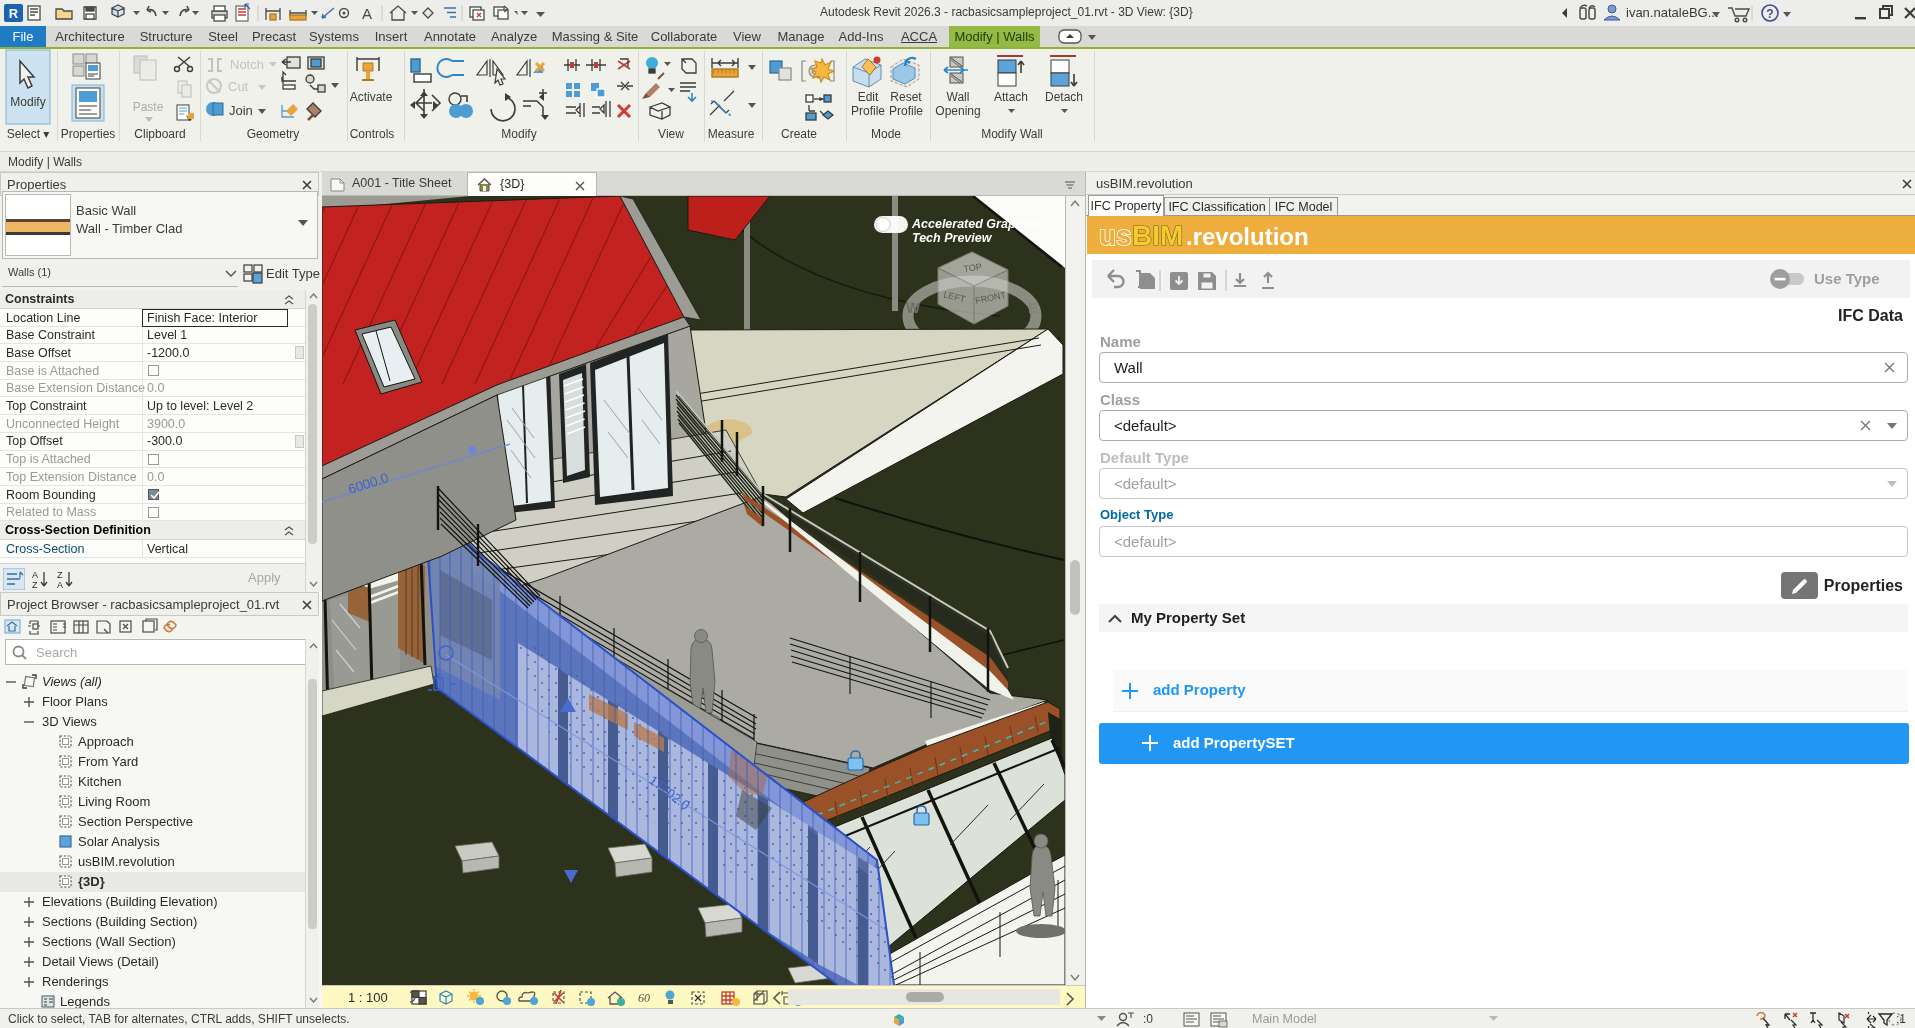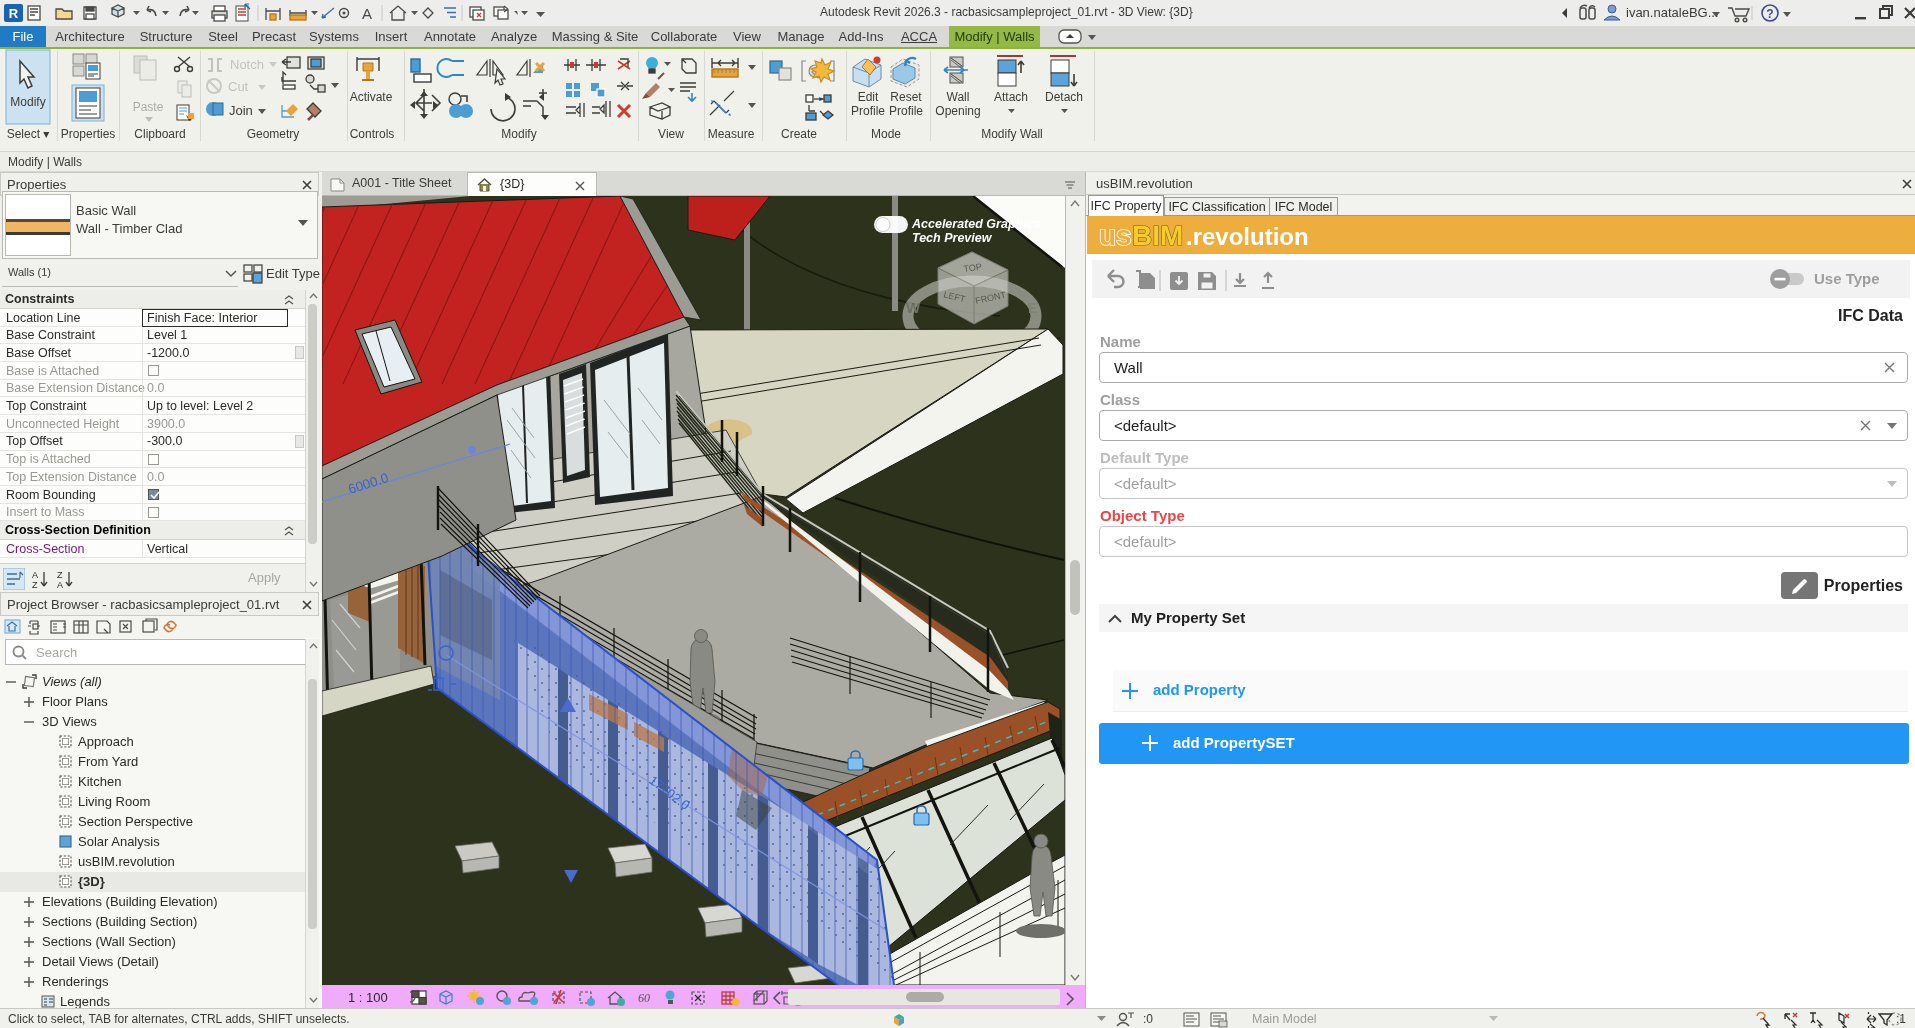--- a/index.html
+++ b/index.html
@@ -473,32 +473,32 @@
         <div class="txt" style="left:147px;top:1.5px;color:#9A9A94">0.0</div>
       </div>
 <div class="abs" style="left:0;top:177.0px;width:305px;height:17.7px;border-bottom:1px solid #E4E4E0;background:#FDFDFB">
         <div class="txt" style="left:6px;top:1.5px;color:#2A2A27">Room Bounding</div>
         <div class="abs" style="left:142px;top:0;width:1px;height:17.7px;background:#E4E4E0"></div>
         <div class="abs" style="left:148px;top:3px;width:11px;height:11px;background:#7A8A99;border:1px solid #55554F"><svg width="11" height="11">
             <path d="M2 5 l3 3 l5 -6" stroke="#fff" stroke-width="1.6" fill="none"></path>
           </svg></div>
       </div>
 <div class="abs" style="left:0;top:194.7px;width:305px;height:17.7px;border-bottom:1px solid #E4E4E0;background:#FDFDFB">
-        <div class="txt" style="left:6px;top:1.5px;color:#9A9A94">Insert to Mass</div>
+        <div class="txt" style="left:6px;top:1.5px;color:#9A9A94">Related to Mass</div>
         <div class="abs" style="left:142px;top:0;width:1px;height:17.7px;background:#E4E4E0"></div>
         <div class="abs" style="left:148px;top:3px;width:11px;height:11px;background:#FDFDFB;border:1px solid #9A9A94"></div>
       </div>
 <div class="abs" style="left:0;top:212.4px;width:305px;height:19px;background:#EDEDE9;border-bottom:1px solid #D5D5D0">
         <b class="txt" style="left:5px;top:2px">Cross-Section Definition</b>
         <svg class="abs" style="right:10px;top:4px" width="12" height="12">
           <path d="M2 5 l4 -3 l4 3 M2 10 l4 -3 l4 3" fill="none" stroke="#55554F" stroke-width="1.2"></path>
         </svg>
       </div>
 <div class="abs" style="left:0;top:231.4px;width:305px;height:17.7px;border-bottom:1px solid #E4E4E0;background:#FDFDFB">
-        <div class="txt" style="left:6px;top:1.5px;color:#701a75">Cross-Section</div>
+        <div class="txt" style="left:6px;top:1.5px;color:#0c4a6e">Cross-Section</div>
         <div class="abs" style="left:142px;top:0;width:1px;height:17.7px;background:#E4E4E0"></div>
         <div class="txt" style="left:147px;top:1.5px;color:#2A2A27">Vertical</div>
       </div>
     </div>
 
   <div class="abs" style="left:0;top:391px;width:305px;height:29px;background:#F0F0EC;border-top:1px solid #D5D5D0">
     <svg class="abs" style="left:3px;top:4px" width="22" height="22">
         <rect x="0" y="0" width="22" height="22" fill="#D6E6F2" stroke="#7FB2D8"></rect>
         <path d="M4 6 h10 M4 11 h13 M4 16 h8" stroke="#3C6E96" stroke-width="1.5"></path>
         <path d="M17 4 l3 3 m-3 -3 v6" stroke="#3C6E96" stroke-width="1.2"></path>
@@ -963,21 +963,21 @@
       <text x="912" y="242" font-size="12.5" font-weight="bold" fill="#FFFFFF" font-style="italic">Tech Preview</text>
     </g>
 
     <rect x="1065" y="196" width="20" height="789" fill="#F1F1ED"></rect>
     <rect x="1065" y="196" width="1" height="789" fill="#B9B9B4"></rect>
     <path d="M1071 206 l 4 -5 l 4 5" stroke="#7A7A74" fill="none" stroke-width="1.4"></path>
     <rect x="1070" y="560" width="10" height="55" rx="5" fill="#C2C2BD"></rect>
     <path d="M1071 975 l 4 5 l 4 -5" stroke="#7A7A74" fill="none" stroke-width="1.4"></path>
   </svg>
 
-  <div class="abs" style="left:0;top:813px;width:763px;height:23px;background:#f0abfc;border-top:1px solid #C9C9C4">
+  <div class="abs" style="left:0;top:813px;width:763px;height:23px;background:#fef9c3;border-top:1px solid #C9C9C4">
     <div class="txt" style="left:26px;top:4px;font-size:13px;color:#2A2A27">1 : 100</div>
     <svg class="abs" style="left:88px;top:2px" width="480" height="20">
       <g fill="none" stroke="#3C3C38" stroke-width="1.2">
         <rect x="2" y="3" width="14" height="13" fill="#fff"></rect>
         <rect x="2" y="3" width="7" height="6.5" fill="#55554F"></rect>
         <rect x="9" y="9.5" width="7" height="6.5" fill="#55554F"></rect>
         <path d="M30 6 l6 -3 l6 3 v7 l-6 3 l-6 -3 z M30 6 l6 3 l6 -3 M36 9 v7" stroke="#2E86C8"></path>
       </g>
       <circle cx="64" cy="8" r="4.5" fill="#F5B73D"></circle>
       <g stroke="#F5B73D" stroke-width="1.4">
@@ -1098,21 +1098,21 @@
         <path d="M2 2 h10 l-5 6 z" fill="#757575"></path>
       </svg>
   </div>
   <div class="txt" style="left:14px;top:277px;font-size:15px;font-weight:bold;color:#BDBDBD">Default Type</div>
   <div class="abs" style="left:13px;top:296px;width:809px;height:31px;background:#fff;border:1px solid #C6C6C6;border-radius:4px">
     <div class="txt" style="left:14px;top:6px;font-size:15px;color:#9E9E9E">&lt;default&gt;</div>
     <svg class="abs" style="right:8px;top:10px" width="14" height="10">
         <path d="M2 2 h10 l-5 6 z" fill="#BDBDBD"></path>
       </svg>
   </div>
-  <div class="txt" style="left:14px;top:335px;font-size:15px;font-weight:bold;color:#ef4444">Object Type</div>
+  <div class="txt" style="left:14px;top:335px;font-size:13px;font-weight:bold;color:#0369a1">Object Type</div>
   <div class="abs" style="left:13px;top:354px;width:809px;height:31px;background:#fff;border:1px solid #C6C6C6;border-radius:4px">
     <div class="txt" style="left:14px;top:6px;font-size:15px;color:#9E9E9E">&lt;default&gt;</div>
   </div>
 
   <div class="abs" style="left:695px;top:400px;width:37px;height:27px;background:#757575;border-radius:4px">
     <svg class="abs" style="left:9px;top:4px" width="20" height="20">
         <path d="M3 14 l9 -9 l3 3 l-9 9 l-4 1 z" fill="#fff"></path>
         <path d="M12 5 l1.5 -1.5 a1.4 1.4 0 0 1 2 0 l1 1 a1.4 1.4 0 0 1 0 2 L15 8" fill="#fff"></path>
       </svg>
   </div>

